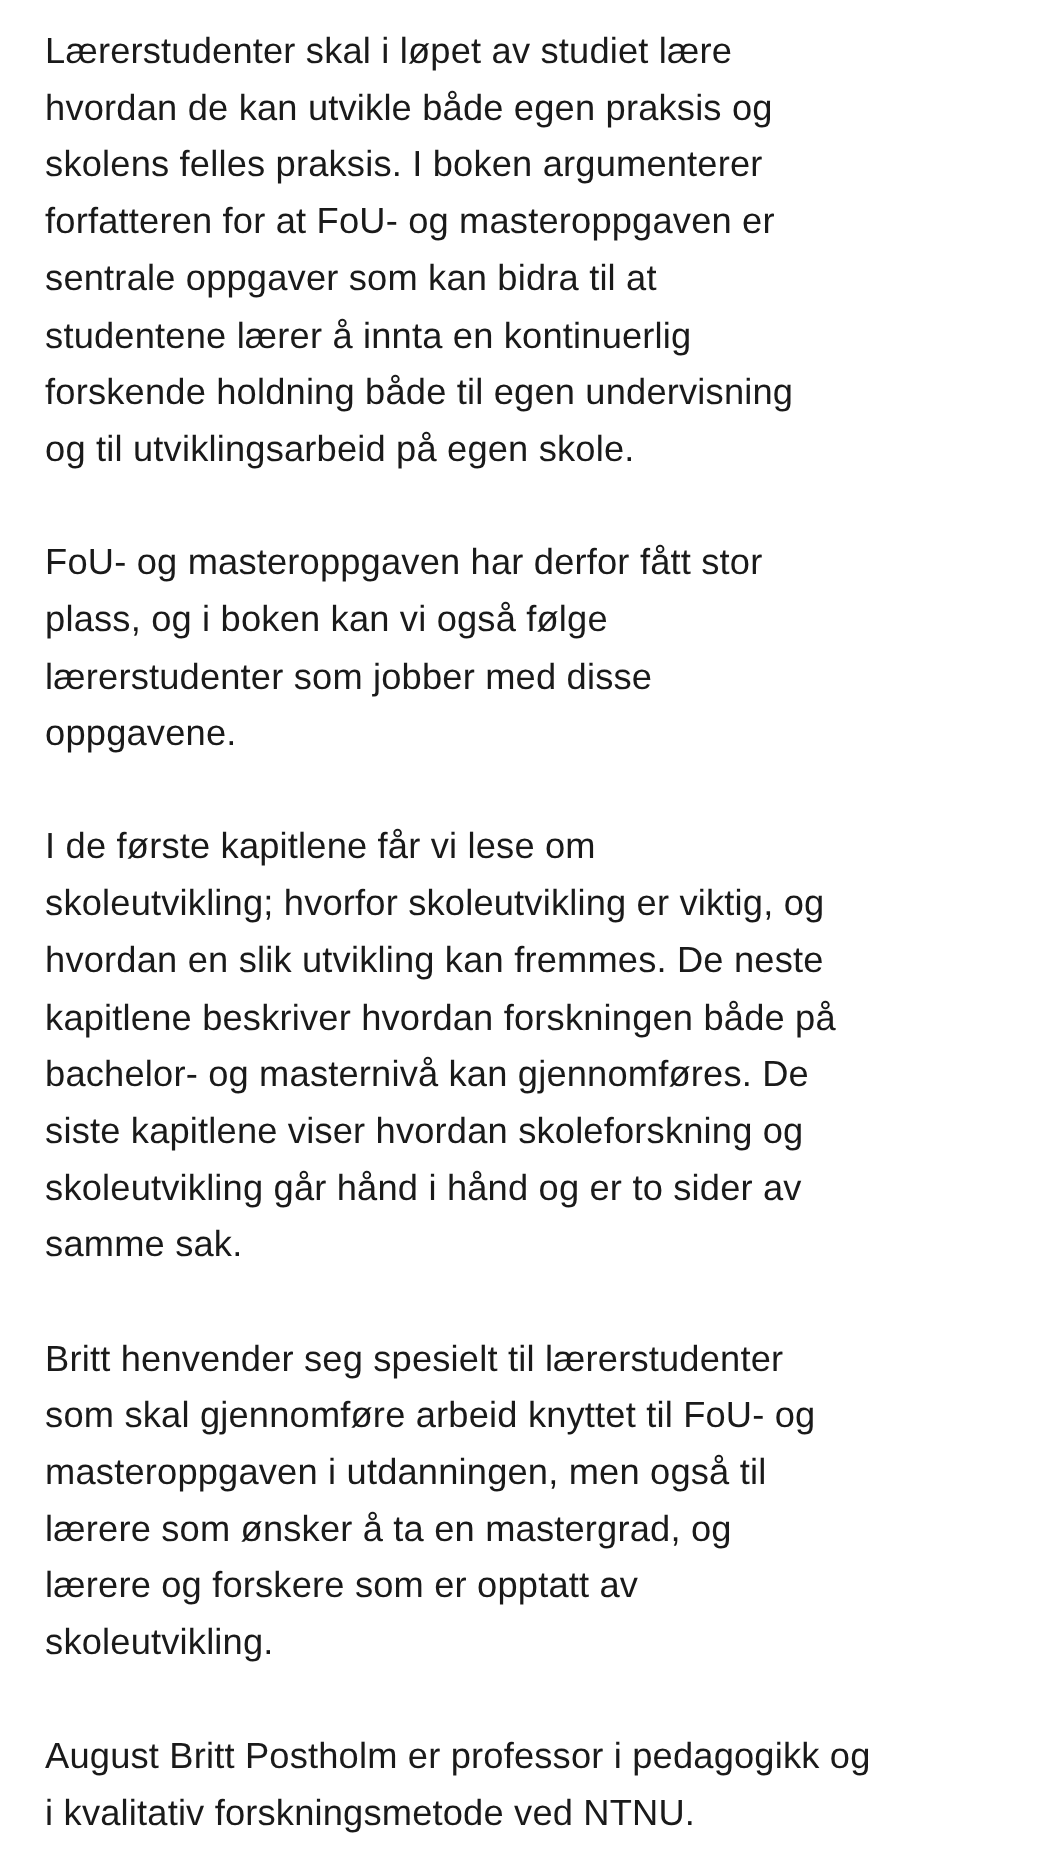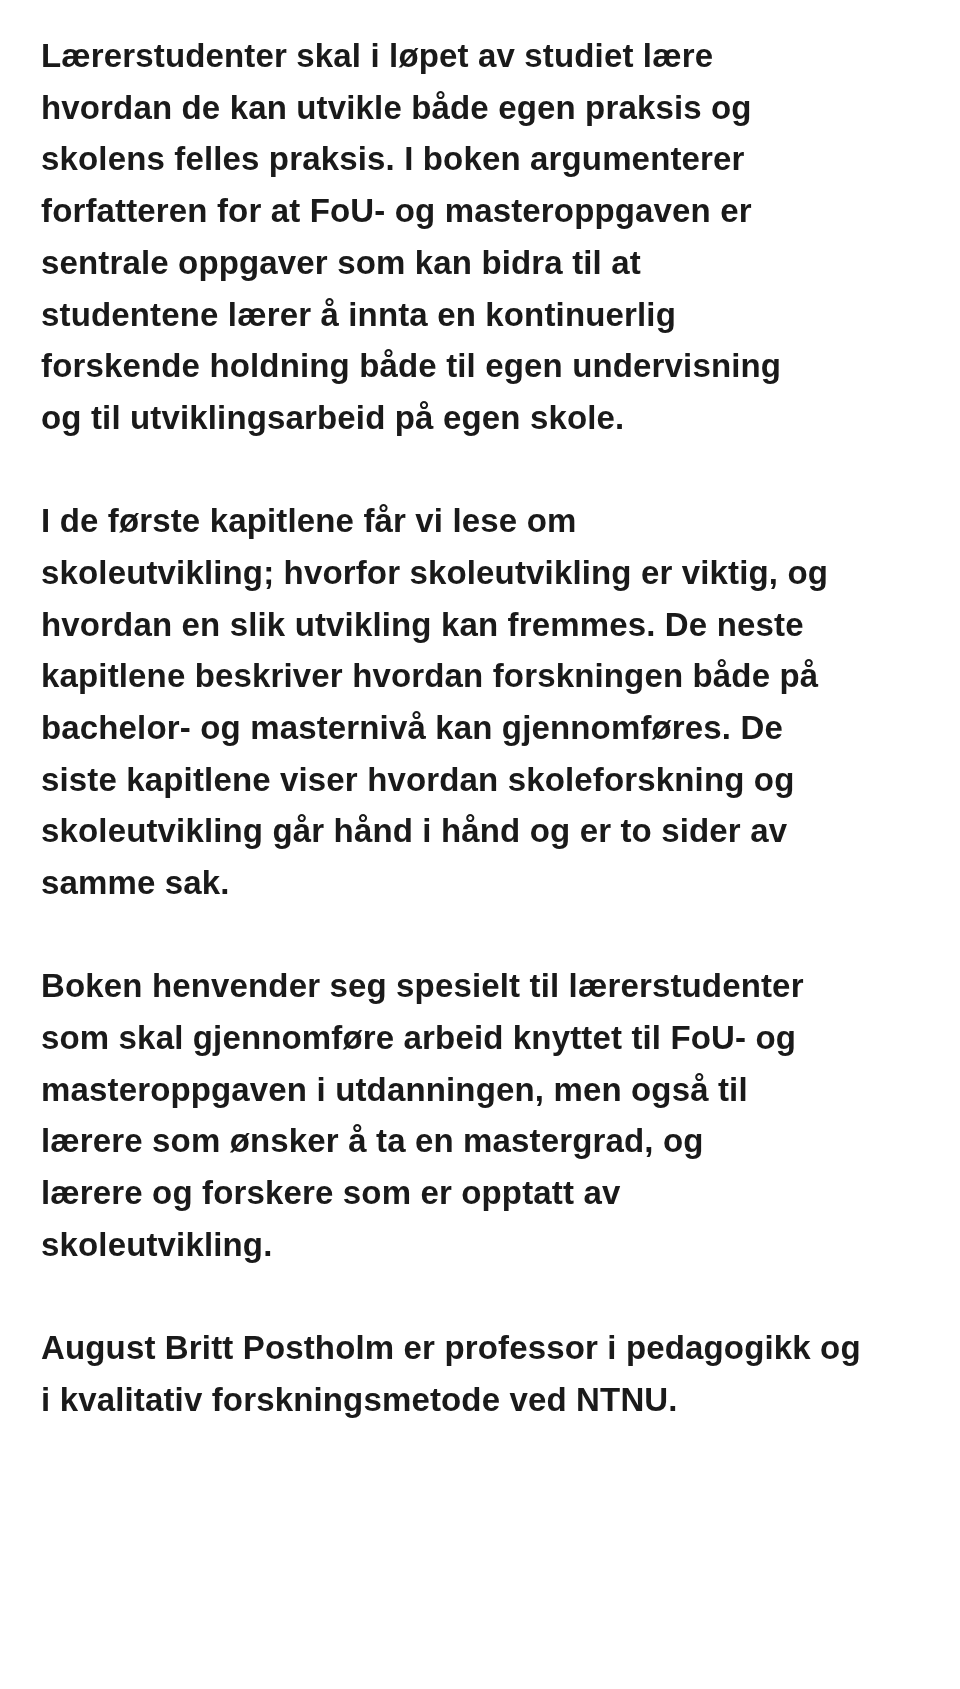--- a/index.html
+++ b/index.html
@@ -4,23 +4,22 @@
 <style>
   html, body { margin: 0; padding: 0; background: #ffffff; }
   body {
     width: 960px;
     height: 1689px;
     overflow: hidden;
     font-family: "Liberation Sans", "DejaVu Sans", sans-serif;
     color: #1a1a1a;
   }
   .doc {
-    padding: 30px 30px 0 41px;
+    padding: 20px 30px 0 41px;
     box-sizing: border-box;
-    font-weight: bold;
   }
   .para {
     margin: 0 0 51.5px 0;
     font-size: 33px;
     line-height: 51.7px;
     letter-spacing: 0.15px;
     white-space: pre-line;
   }
 </style>
 </head>
@@ -28,29 +27,33 @@
 
 <div class="doc">
   <p class="para">Lærerstudenter skal i løpet av studiet lære
 hvordan de kan utvikle både egen praksis og
 skolens felles praksis. I boken argumenterer
 forfatteren for at FoU- og masteroppgaven er
 sentrale oppgaver som kan bidra til at
 studentene lærer å innta en kontinuerlig
 forskende holdning både til egen undervisning
 og til utviklingsarbeid på egen skole.</p>
+  <p class="para">FoU- og masteroppgaven har derfor fått stor
+plass, og i boken kan vi også følge
+lærerstudenter som jobber med disse
+oppgavene.</p>
   <p class="para">I de første kapitlene får vi lese om
 skoleutvikling; hvorfor skoleutvikling er viktig, og
 hvordan en slik utvikling kan fremmes. De neste
 kapitlene beskriver hvordan forskningen både på
 bachelor- og masternivå kan gjennomføres. De
 siste kapitlene viser hvordan skoleforskning og
 skoleutvikling går hånd i hånd og er to sider av
 samme sak.</p>
-  <p class="para">Boken henvender seg spesielt til lærerstudenter
+  <p class="para">Britt henvender seg spesielt til lærerstudenter
 som skal gjennomføre arbeid knyttet til FoU- og
 masteroppgaven i utdanningen, men også til
 lærere som ønsker å ta en mastergrad, og
 lærere og forskere som er opptatt av
 skoleutvikling.</p>
   <p class="para">August Britt Postholm er professor i pedagogikk og
 i kvalitativ forskningsmetode ved NTNU.</p>
 </div>
 
 </body></html>

